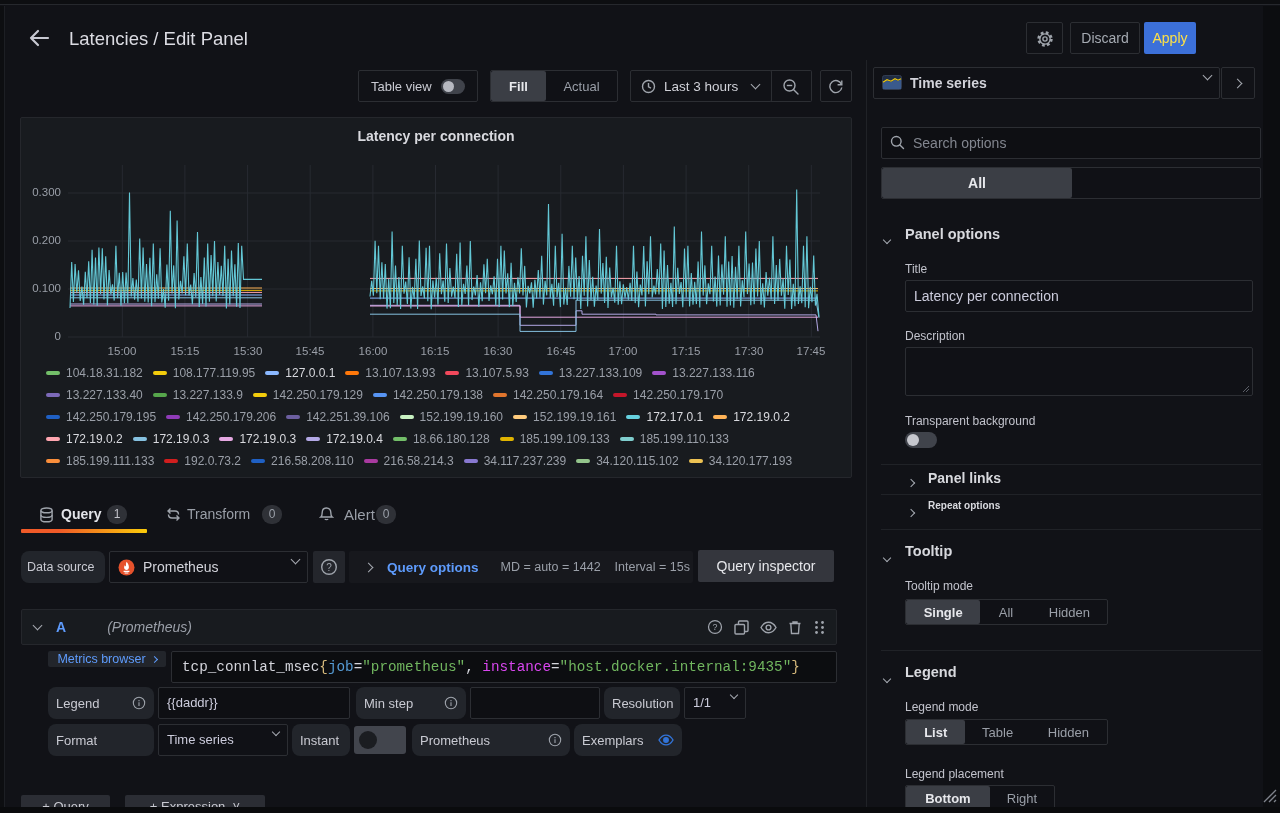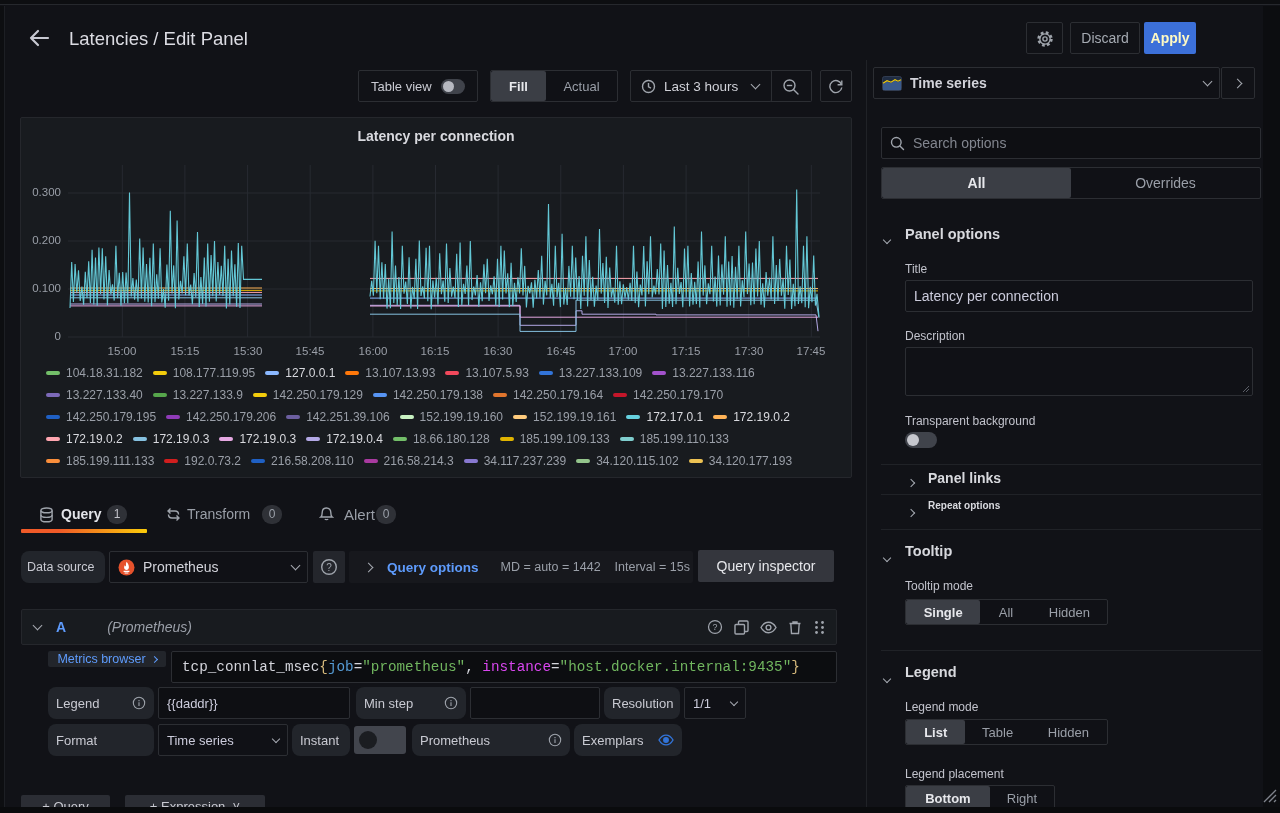--- a/index.html
+++ b/index.html
@@ -2,21 +2,21 @@
 <html><head><meta charset="utf-8">
 <style>
 * { margin:0; padding:0; box-sizing:border-box; }
 html,body { width:1280px; height:813px; background:#111217; overflow:hidden;
   font-family:"Liberation Sans", sans-serif; color:#ccccdc; }
 .abs { position:absolute; }
 .bord { border:1px solid #2c2e33; border-radius:2px; }
 .lab { white-space:nowrap; background:#22252b; border-radius:8px; color:#c9cad2; font-size:13px;
   display:flex; align-items:center; padding:0 8px; }
 .inp { white-space:nowrap; background:#0e0f13; border:1px solid #2c2e33; border-radius:2px; color:#ccccdc;
-  font-size:13px; display:flex; align-items:center; padding:0 8px; }
+  font-size:13px; display:flex; padding:7px 8px; }
 .cvd { display:inline-block; width:7px; height:7px; border-right:1.5px solid #a6aab2;
   border-bottom:1.5px solid #a6aab2; transform:rotate(45deg); }
 .cvr { display:inline-block; width:7px; height:7px; border-right:1.5px solid #a6aab2;
   border-bottom:1.5px solid #a6aab2; transform:rotate(-45deg); }
 .lgr { display:flex; gap:10px; height:22px; align-items:center; }
 .lgi { display:inline-flex; align-items:center; gap:6px; white-space:nowrap; }
 .lgi i { display:inline-block; width:14px; height:4px; border-radius:2px; }
 .lgt { font-size:12px; color:#9a9fa8; }
 .lgb { font-size:12px; color:#d8d9de; font-weight:500; }
 .xl { position:absolute; top:345px; width:50px; text-align:center; font-size:11.5px; color:#9a9fa8; }
@@ -41,21 +41,21 @@
 
 <div class="abs bord" style="left:1026px;top:22px;width:37px;height:32px">
   <svg style="position:absolute;left:8px;top:6px" width="20" height="20" viewBox="0 0 20 20">
     <circle cx="10" cy="10" r="6.2" fill="none" stroke="#9fa4ac" stroke-width="3" stroke-dasharray="2.6 2.27"></circle>
     <circle cx="10" cy="10" r="5.2" fill="none" stroke="#9fa4ac" stroke-width="1.3"></circle>
     <circle cx="10" cy="10" r="2.1" fill="none" stroke="#9fa4ac" stroke-width="1.4"></circle>
   </svg>
 </div>
 <div class="abs bord" style="left:1070px;top:22px;width:70px;height:32px;display:flex;align-items:center;justify-content:center;font-size:14px;color:#a5aab2">Discard</div>
 <div class="abs bord" style="left:1148px;top:22px;width:46px;height:32px;display:flex;align-items:center;justify-content:center;font-size:14px;color:#a5aab2">Save</div>
-<div class="abs" style="left:1144px;top:22px;width:52px;height:32px;background:#3c70d9;border-radius:2px;display:flex;align-items:center;justify-content:center;font-size:14px;color:#fef9c3;font-weight:700">Apply</div>
+<div class="abs" style="left:1144px;top:22px;width:52px;height:32px;background:#3c70d9;border-radius:2px;display:flex;align-items:center;justify-content:center;font-size:14px;color:#fde047;font-weight:400">Apply</div>
 
 <div class="abs bord" style="left:358px;top:70px;width:120px;height:32px;display:flex;align-items:center;padding:0 12px;gap:9px">
   <span style="font-size:13px;color:#c9cad2;white-space:nowrap">Table view</span>
   <span style="display:inline-block;width:28px;height:15px;border-radius:8px;background:#40434b;position:relative">
     <span style="position:absolute;left:2px;top:2px;width:11px;height:11px;border-radius:50%;background:#b6b8c0"></span>
   </span>
 </div>
 <div class="seg" style="left:490px;top:70px;width:128px;height:32px">
   <div class="on" style="width:55px">Fill</div>
     <div style="width:71px">Actual</div>
@@ -445,21 +445,20 @@
 
 <div class="inp abs" style="left:881px;top:127px;width:380px;height:32px">
   <svg width="15" height="15" viewBox="0 0 15 15" style="margin-right:8px">
       <circle cx="6.3" cy="6.3" r="4.8" class="icon"></circle>
       <path d="M9.9 9.9 L13.5 13.5" class="icon" stroke-linecap="round"></path>
     </svg>
   <span style="font-size:14px;color:#82868f">Search options</span>
 </div>
 <div class="seg" style="left:881px;top:167px;width:380px;height:32px">
   <div class="on" style="width:190px;font-size:14px">All</div>
-    <div style="width:190px;font-size:14px">Overrides</div>
 </div>
 
 <div class="abs" style="left:884px;top:229px"><span class="cvd" style="width:6px;height:6px"></span></div>
 <div class="sect" style="left:905px;top:226px">Panel options</div>
 <div class="flab" style="left:905px;top:262px">Title</div>
 <div class="inp abs" style="left:905px;top:280px;width:348px;height:32px;font-size:14px;background:#101116">Latency per connection</div>
 <div class="flab" style="left:905px;top:329px">Description</div>
 <div class="inp abs" style="left:905px;top:347px;width:348px;height:49px;background:#101116">
   <svg style="position:absolute;right:2px;bottom:2px" width="8" height="8" viewBox="0 0 8 8">
       <path d="M7 1 L1 7 M7 4 L4 7" stroke="#5a5d66" stroke-width="1"></path>

